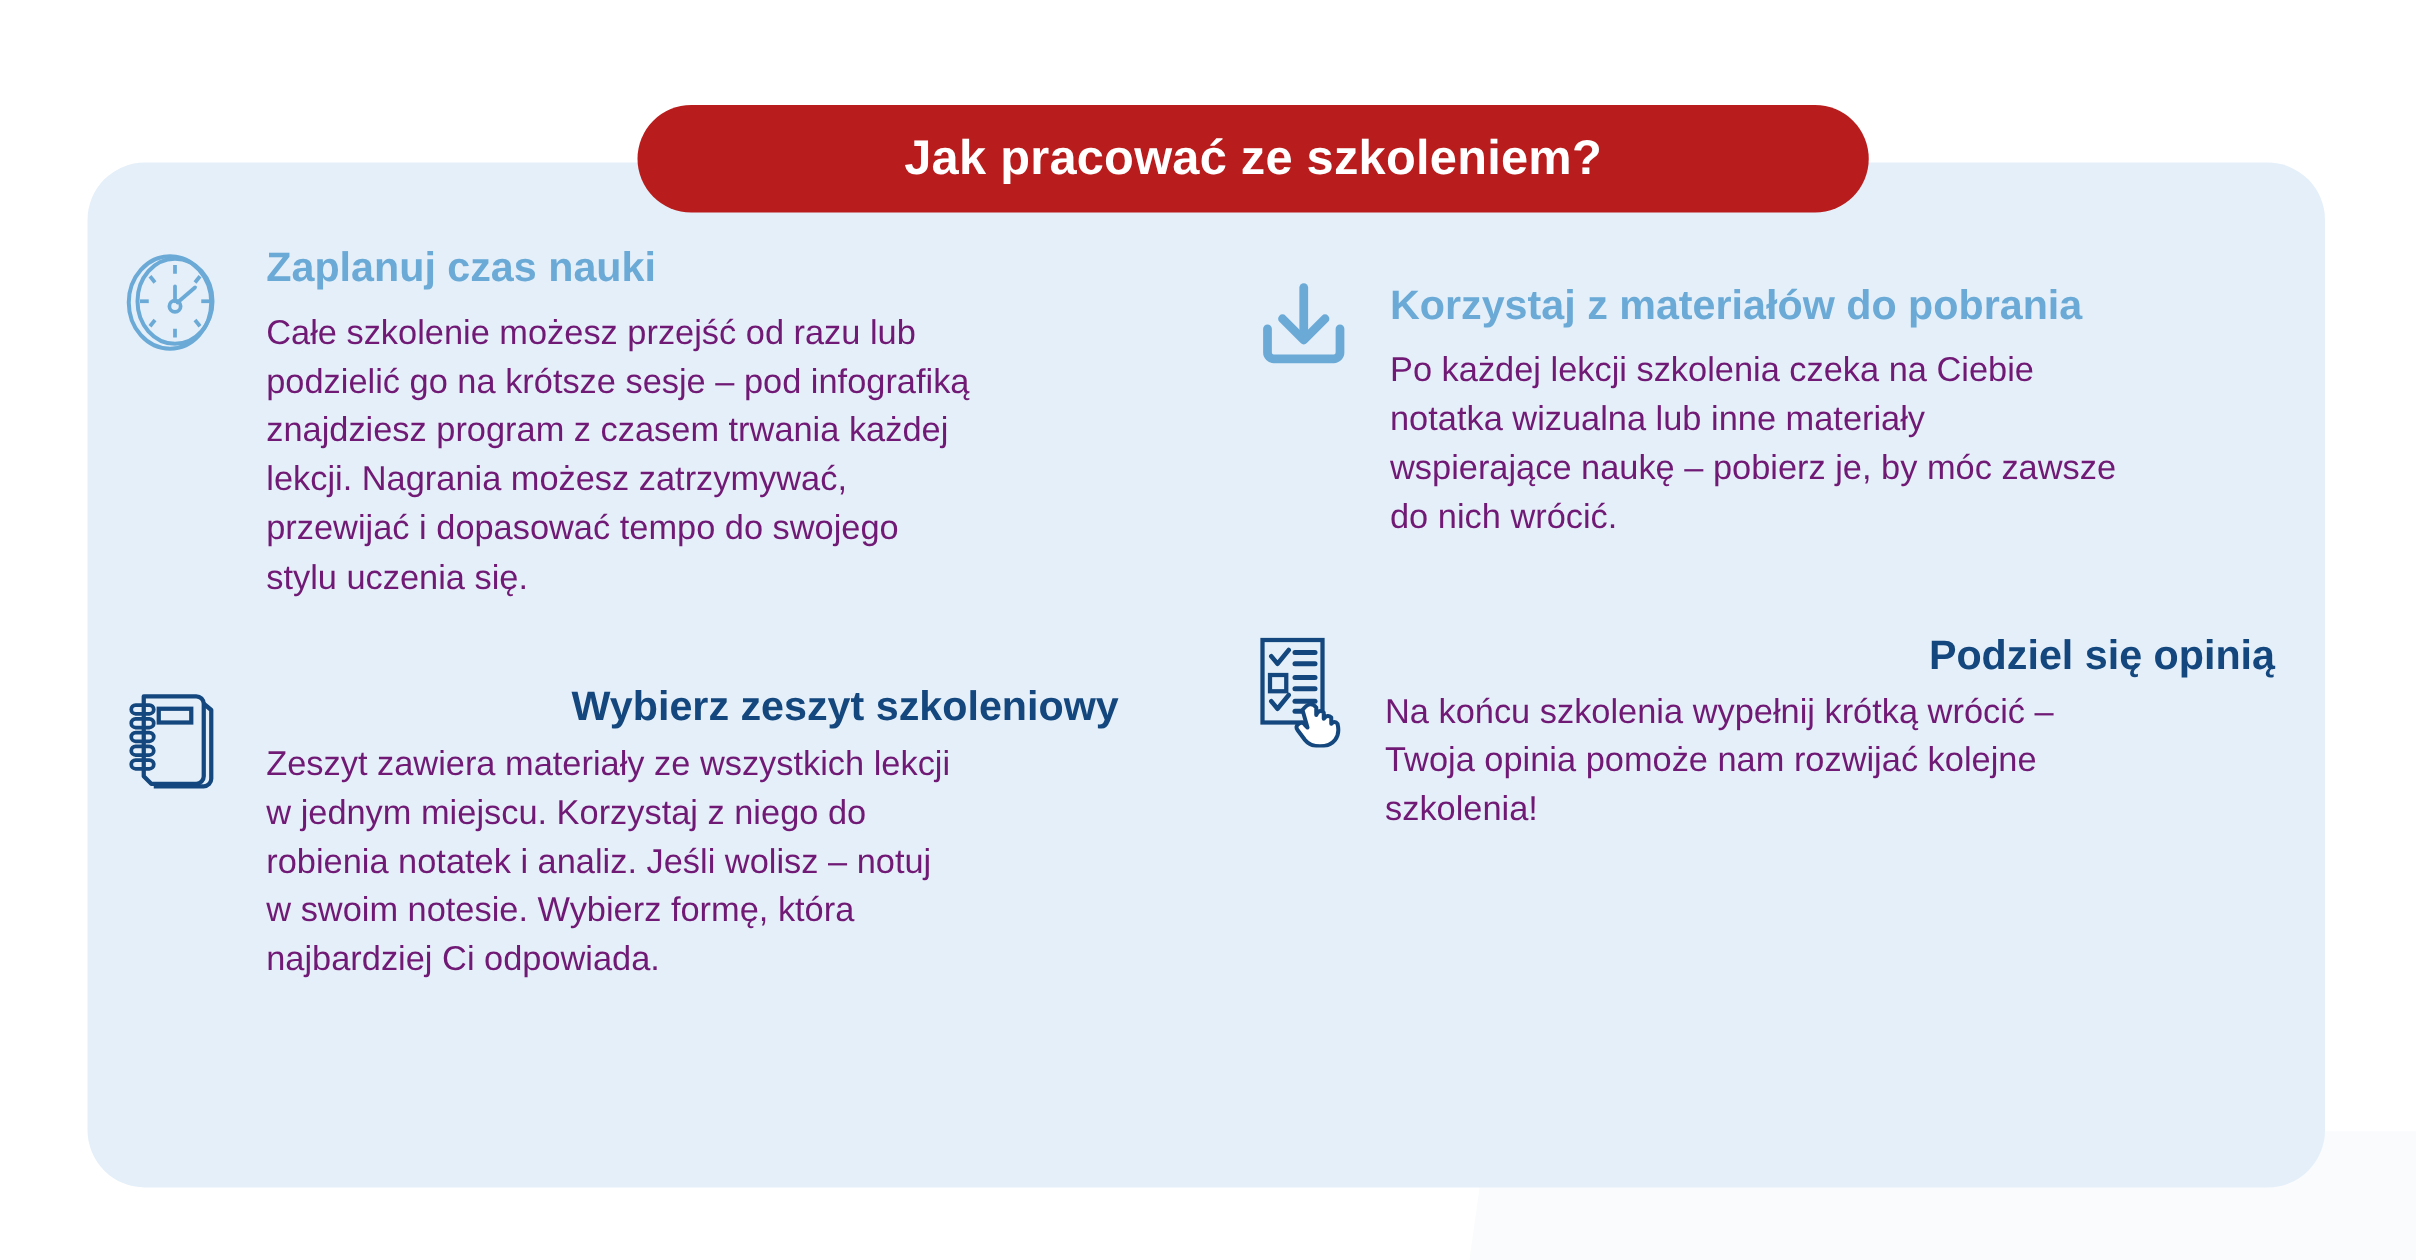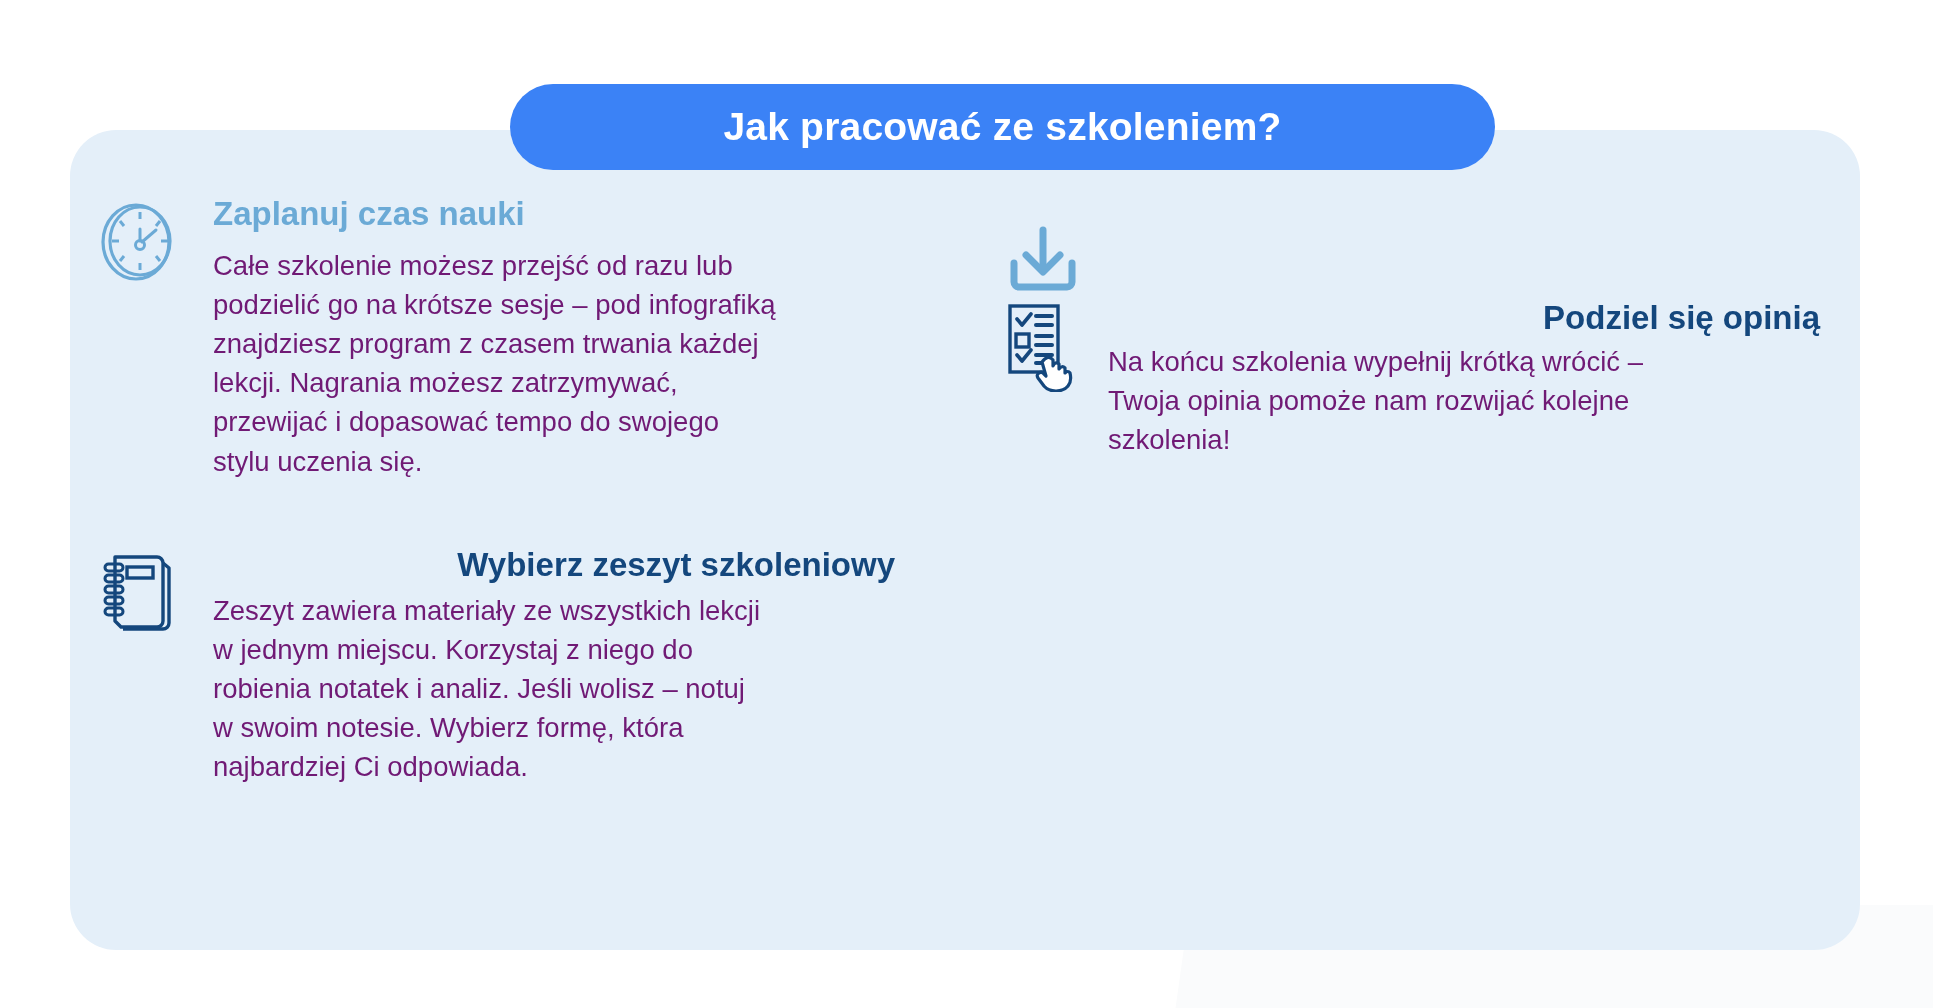--- a/index.html
+++ b/index.html
@@ -38,21 +38,21 @@
     border-radius: 46px;
     z-index: 1;
   }
 
   .title-pill {
     position: absolute;
     left: 510px;
     top: 84px;
     width: 985px;
     height: 86px;
-    background: #3b82f6;
+    background: #b91c1c;
     border-radius: 43px;
     z-index: 3;
     display: flex;
     align-items: center;
     justify-content: center;
   }
   .title-pill-text {
     color: #ffffff;
     font-size: 39px;
     font-weight: bold;
@@ -197,20 +197,27 @@
   <div class="col-right">
 
     <div class="block" id="block-materials">
       <div class="block-icon">
         <svg width="78" height="76" viewBox="0 0 78 76">
           <line x1="39" y1="4" x2="39" y2="42" stroke="#6BAAD6" stroke-width="7" stroke-linecap="round"></line>
           <path d="M22 29 L39 46 L56 29" fill="none" stroke="#6BAAD6" stroke-width="7" stroke-linecap="round" stroke-linejoin="round"></path>
           <path d="M10 37 V56 a5 5 0 0 0 5 5 H63 a5 5 0 0 0 5 -5 V37" fill="none" stroke="#6BAAD6" stroke-width="7" stroke-linecap="round" stroke-linejoin="round"></path>
         </svg>
       </div>
+      <div class="block-body">
+        <h3 class="block-heading heading-light">Korzystaj z materiałów do pobrania</h3>
+        <p class="block-text">Po każdej lekcji szkolenia czeka na Ciebie
+notatka wizualna lub inne materiały
+wspierające naukę – pobierz je, by móc zawsze
+do nich wrócić.</p>
+      </div>
     </div>
 
     <div class="block" id="block-feedback">
       <div class="block-icon">
         <svg width="82" height="92" viewBox="0 0 82 92">
           <rect x="8" y="6" width="48" height="66" fill="none" stroke="#14477D" stroke-width="3.4"></rect>
           <path d="M15 19 L20 25 L29 14" fill="none" stroke="#14477D" stroke-width="3.6" stroke-linecap="round" stroke-linejoin="round"></path>
           <rect x="14" y="34" width="13" height="13" fill="none" stroke="#14477D" stroke-width="3.4"></rect>
           <path d="M15 55 L20 61 L29 50" fill="none" stroke="#14477D" stroke-width="3.6" stroke-linecap="round" stroke-linejoin="round"></path>
           <g stroke="#14477D" stroke-width="4" stroke-linecap="round">

